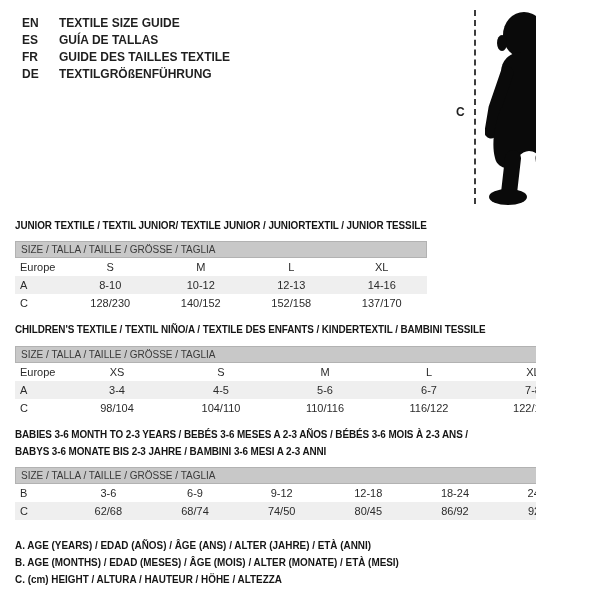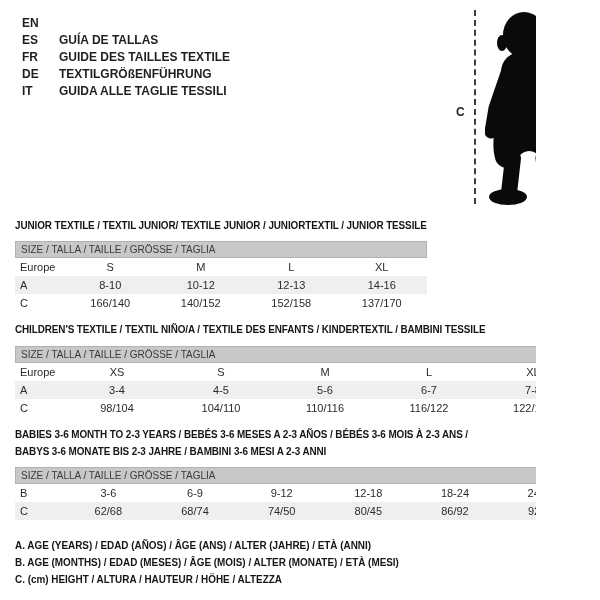--- a/index.html
+++ b/index.html
@@ -51,36 +51,33 @@
                transform:scaleX(0.9);transform-origin:0 0;color:#151515;}
 </style>
 </head>
 <body>
 
 <div class="page">
 
   <div class="langs">
     <div class="lang-row">
       <span class="lang-code">EN</span>
+      <span>TEXTILE SIZE GUIDE</span>
     </div>
     <div class="lang-row">
       <span class="lang-code">ES</span>
       <span>GUÍA DE TALLAS</span>
     </div>
     <div class="lang-row">
       <span class="lang-code">FR</span>
       <span>GUIDE DES TAILLES TEXTILE</span>
     </div>
     <div class="lang-row">
       <span class="lang-code">DE</span>
       <span>TEXTILGRÖßENFÜHRUNG</span>
-    </div>
-    <div class="lang-row">
-      <span class="lang-code">IT</span>
-      <span>GUIDA ALLE TAGLIE TESSILI</span>
     </div>
   </div>
 
   <div class="fig-line"></div>
   <div class="fig-c">C</div>
   <svg class="baby" width="106" height="200" viewBox="0 0 106 200" fill="#0a0a0a">
     <ellipse cx="39" cy="27" rx="21" ry="23"></ellipse>
     <ellipse cx="17" cy="35" rx="5" ry="8"></ellipse>
     <ellipse cx="63" cy="35" rx="5" ry="8"></ellipse>
     <rect x="16" y="44" width="58" height="92" rx="20"></rect>
@@ -113,21 +110,21 @@
       </tr>
       <tr class="alt">
         <td class="lbl">A</td>
         <td>8-10</td>
         <td>10-12</td>
         <td>12-13</td>
         <td>14-16</td>
       </tr>
       <tr>
         <td class="lbl">C</td>
-        <td>166/140</td>
+        <td>128/230</td>
         <td>140/152</td>
         <td>152/158</td>
         <td>137/170</td>
       </tr>
     </tbody>
   </table>
 
   <div class="sec-title" id="t2-title">CHILDREN'S TEXTILE / TEXTIL NIÑO/A / TEXTILE DES ENFANTS / KINDERTEXTIL / BAMBINI TESSILE</div>
   <div class="size-bar" id="t2-bar">SIZE / TALLA / TAILLE / GRÖSSE / TAGLIA</div>
   <table id="t2">

